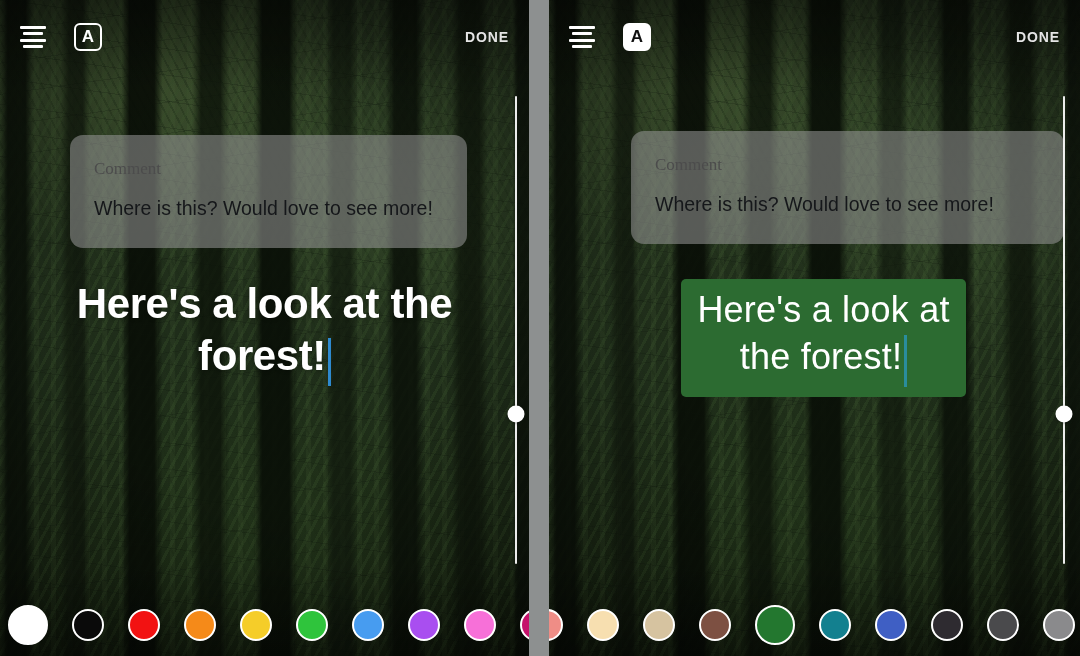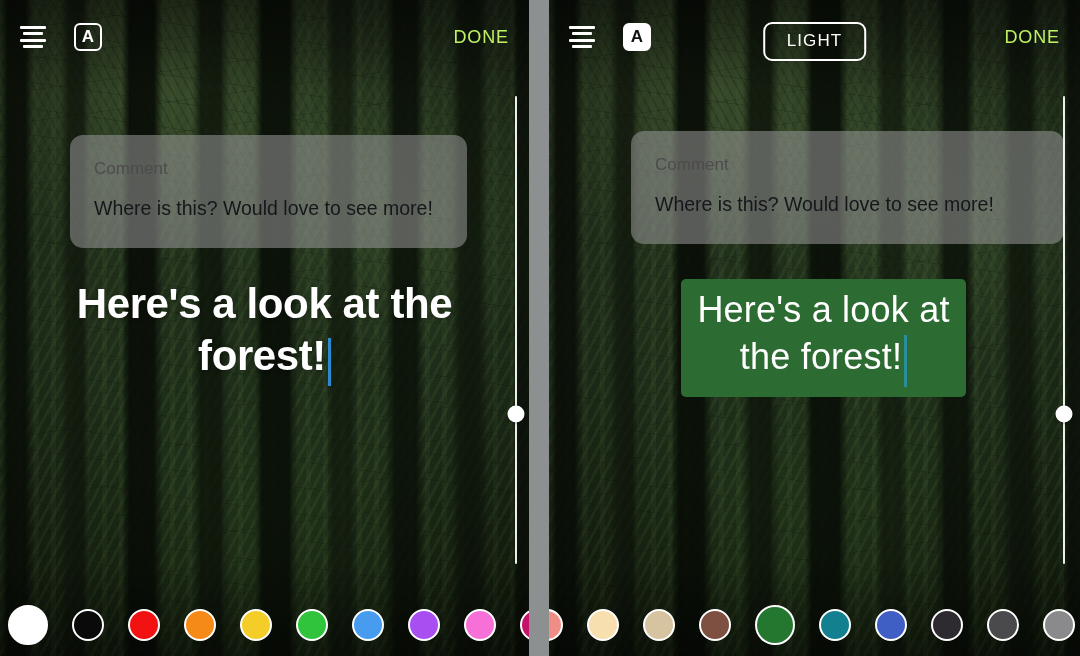--- a/index.html
+++ b/index.html
@@ -110,42 +110,43 @@
     padding: 7px 22px 8px;
     color: #fff;
     font-size: 17px;
     font-weight: 500;
     letter-spacing: 1.1px;
     cursor: pointer;
     background: rgba(0,0,0,.06);
   }
   .done-btn {
     margin-left: auto;
-    color: #bef264;
-    font-size: 18px;
-    font-weight: 400;
+    color: #e5e5e5;
+    font-size: 14px;
+    font-weight: 700;
     letter-spacing: .9px;
     cursor: pointer;
   }
 
   
   .comment-card {
     position: absolute;
     left: 70px; right: 62px;
     top: 135px;
     background: rgba(150,150,150,.56);
     border-radius: 13px;
     padding: 24px 24px 26px;
     z-index: 4;
   }
   .panel.right .comment-card { left: 622px; right: 66px; top: 131px; }
   .comment-label {
     color: #4c4c4c;
     font-size: 17px;
     margin-bottom: 16px;
+    font-family: Liberation Serif, serif;
   }
   .comment-body {
     color: #15171a;
     font-size: 19.5px;
     line-height: 1.38;
   }
 
   
   .caption {
     position: absolute;
@@ -301,21 +302,20 @@
     </div>
 
     <div class="topbar">
       <div class="align-icon">
         <i></i>
           <i></i>
           <i></i>
           <i></i>
       </div>
       <div class="a-badge filled">A</div>
-      <div class="style-pill">LIGHT</div>
       <div class="done-btn">DONE</div>
     </div>
 
     <div class="comment-card" style="left:82px; right:16px; top:131px;">
       <div class="comment-label">Comment</div>
       <div class="comment-body">Where is this? Would love to see more!</div>
     </div>
 
     <div class="caption light-box" style="left:132px;">
       <span>Here's a look at the forest!</span><span class="cursor-bar"></span>

